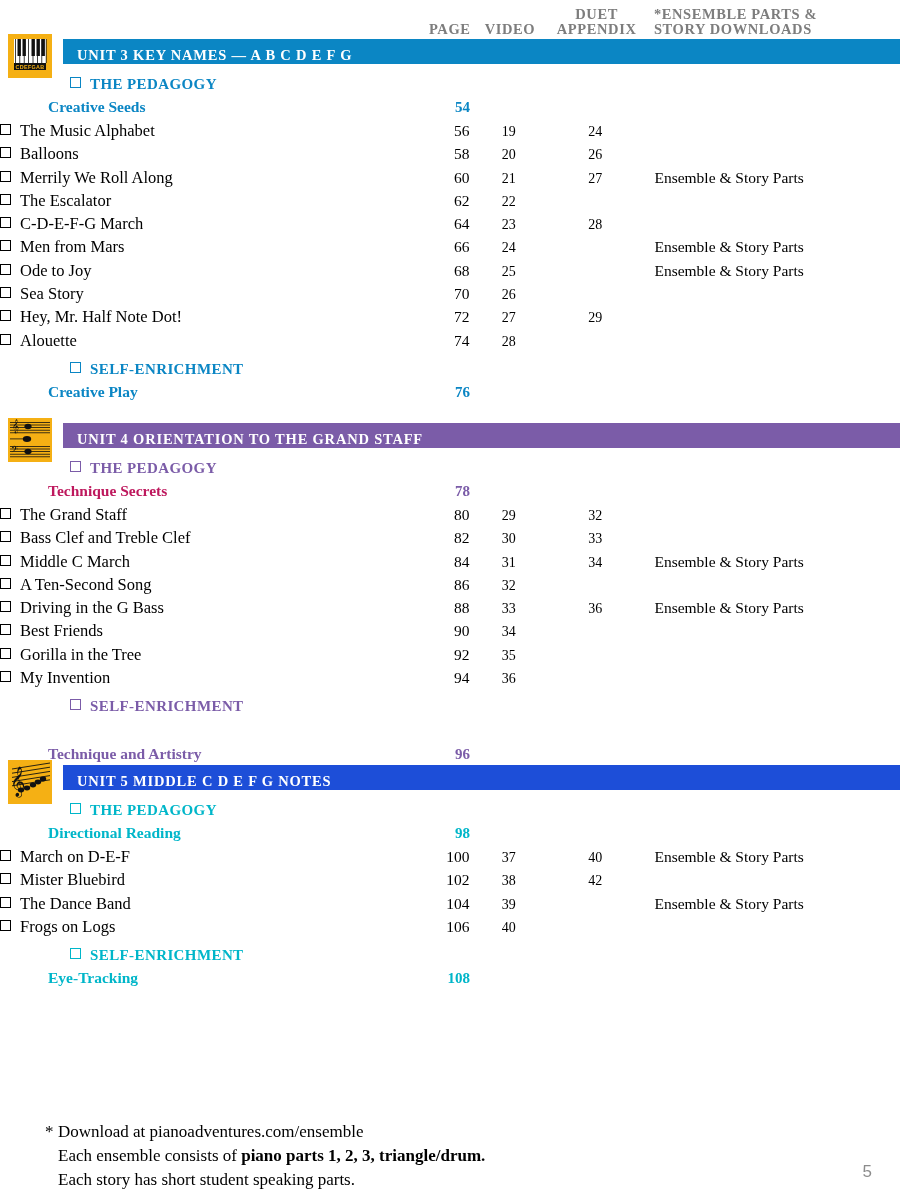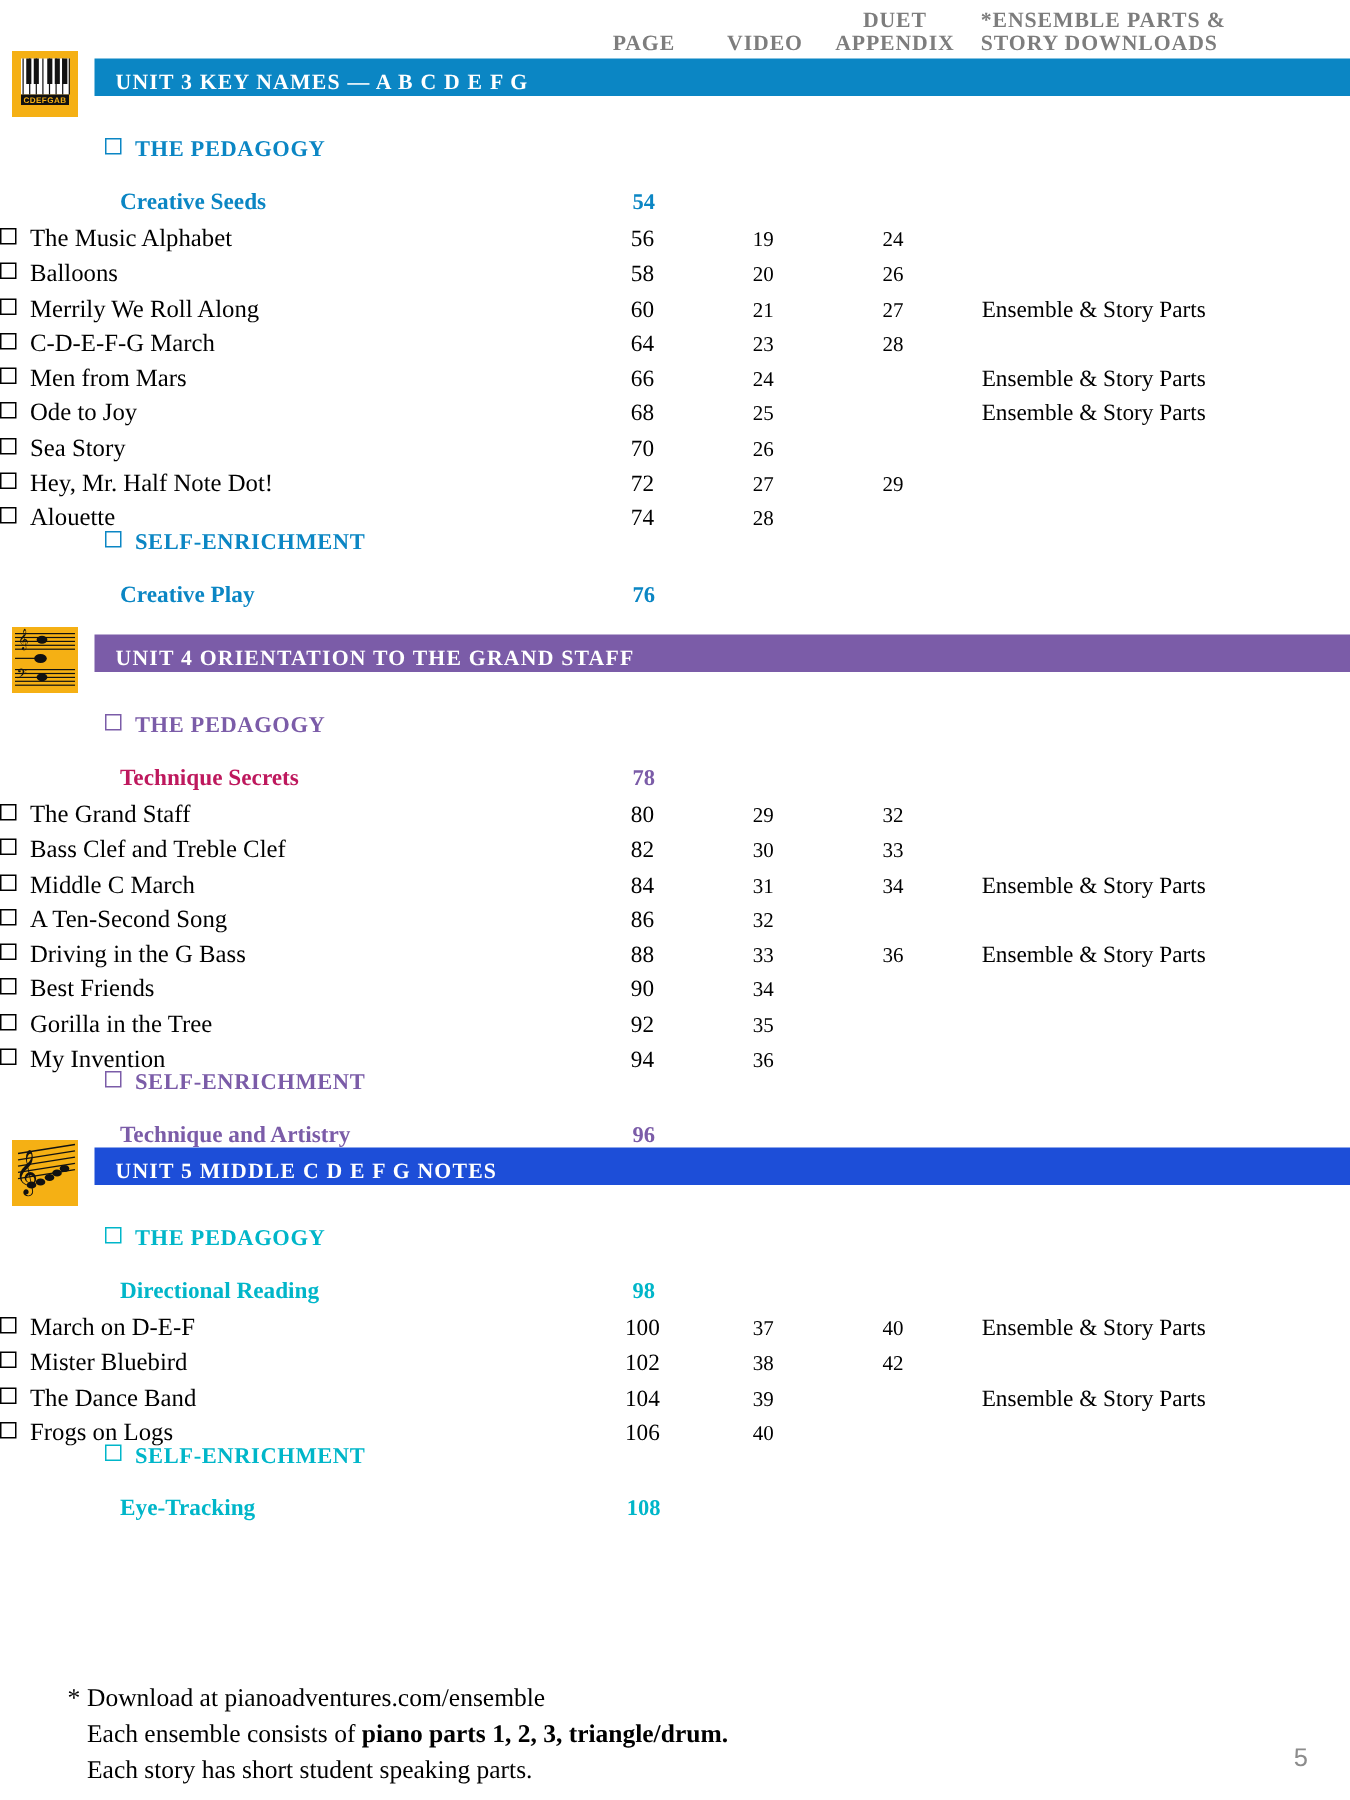--- a/index.html
+++ b/index.html
@@ -10,21 +10,21 @@
   body {
     width: 900px;
     height: 1200px;
     position: relative;
     font-family: "Liberation Serif", serif;
     color: #000000;
     overflow: hidden;
   }
 
   
-  .page-col      { width: 84px;  text-align: center; margin-top: 28px; }
+  .page-col      { width: 84px;  text-align: right; }
   .video-col     { width: 80px;  text-align: center; }
   .duet-col      { width: 96px;  text-align: center; }
   .ens-col       { width: 250px; text-align: left; padding-left: 12px; }
 
   
   #col-headers {
     position: absolute;
     left: 0; top: 0;
     width: 900px;
     height: 38px;
@@ -118,21 +118,21 @@
     font-size: 15px;
     letter-spacing: 0.4px;
   }
   .row.section-head .title-cell { padding-left: 70px; }
   .row.section-head .chk { width: 9px; height: 9px; border-width: 1.3px; }
   .row.section-sub {
     height: 23px;
     font-weight: bold;
     font-size: 15.5px;
   }
-  .row.section-sub .title-cell { padding-left: 80px; }
+  .row.section-sub .title-cell { padding-left: 48px; }
   .row.section-sub .num { font-weight: bold; font-size: 15px; }
 
   .gap-sm { height: 7px; }
 
   
   #footnote {
     position: absolute;
     left: 58px;
     top: 1120px;
     font-size: 17px;
@@ -242,20 +242,30 @@
         </div>
         <div class="row">
           <div class="title-cell">
             <span class="chk"></span>
             <span>Merrily We Roll Along</span>
           </div>
           <div class="page-col"><span class="num">60</span></div>
           <div class="video-col"><span class="num">21</span></div>
           <div class="duet-col"><span class="num">27</span></div>
           <div class="ens-col"><span class="ens-text">Ensemble &amp; Story Parts</span></div>
+        </div>
+        <div class="row">
+          <div class="title-cell">
+            <span class="chk"></span>
+            <span>The Escalator</span>
+          </div>
+          <div class="page-col"><span class="num">62</span></div>
+          <div class="video-col"><span class="num">22</span></div>
+          <div class="duet-col"><span class="num"></span></div>
+          <div class="ens-col"><span class="ens-text"></span></div>
         </div>
         <div class="row">
           <div class="title-cell">
             <span class="chk"></span>
             <span>C-D-E-F-G March</span>
           </div>
           <div class="page-col"><span class="num">64</span></div>
           <div class="video-col"><span class="num">23</span></div>
           <div class="duet-col"><span class="num">28</span></div>
           <div class="ens-col"><span class="ens-text"></span></div>

